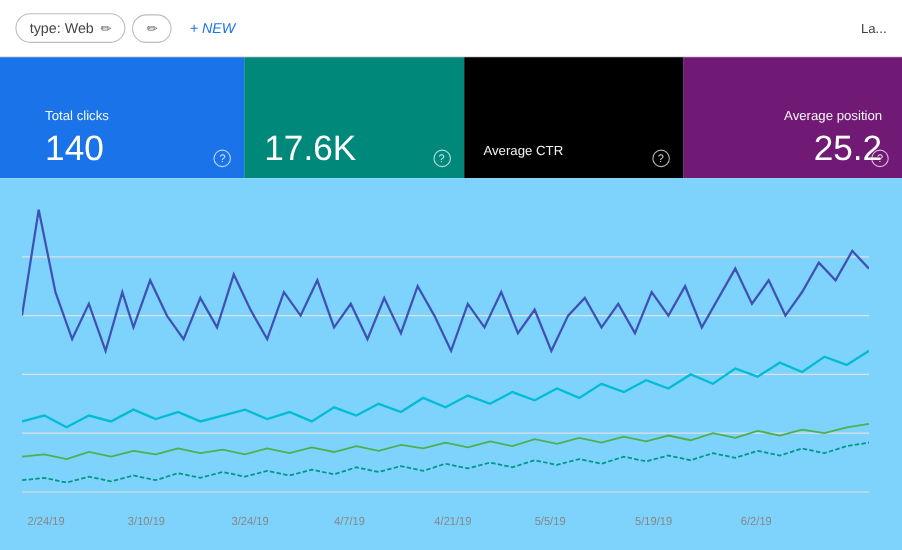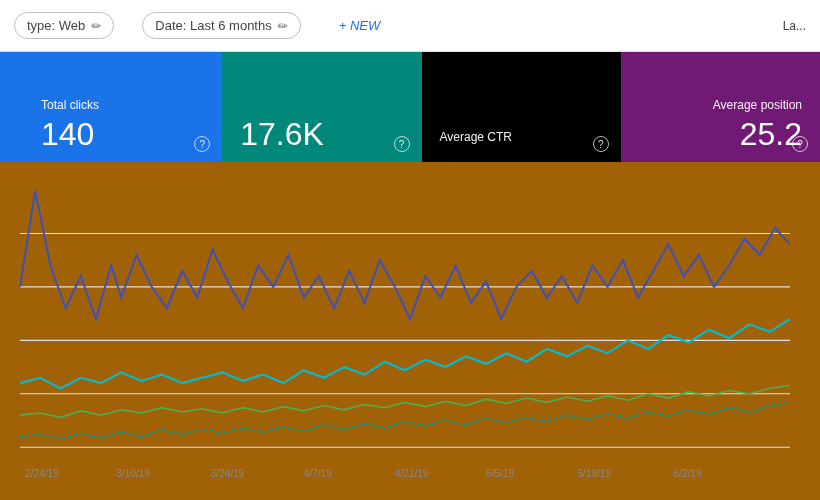--- a/index.html
+++ b/index.html
@@ -18,21 +18,21 @@
       position: relative;
     }
 
     
     .toolbar {
       display: flex;
       align-items: center;
       padding: 10px 14px;
       background: #ffffff;
       border-bottom: 1px solid #e0e0e0;
-      gap: 28px;
+      gap: 6px;
       height: 52px;
     }
 
     .filter-pill {
       display: flex;
       align-items: center;
       gap: 6px;
       border: 1px solid #bdbdbd;
       border-radius: 20px;
       padding: 5px 12px;
@@ -110,21 +110,21 @@
       border-radius: 50%;
       display: flex;
       align-items: center;
       justify-content: center;
       font-size: 10px;
       color: rgba(255,255,255,0.85);
     }
 
     
     .chart-area {
-      background: #a16207;
+      background: #7dd3fc;
       padding: 18px 30px 10px 20px;
       height: calc(500px - 52px - 110px);
       position: relative;
     }
 
     svg.chart {
       width: 100%;
       height: 100%;
     }
   </style>
@@ -132,21 +132,20 @@
 <body>
 
 <div class="container">
 
   <div class="toolbar">
     <div class="filter-pill">
       <span>type: Web</span>
       <span class="edit-icon">✏</span>
     </div>
     <div class="filter-pill">
-      <span>Date: Last 6 months</span>
       <span class="edit-icon">✏</span>
     </div>
     <div class="new-btn">
       <span>+ NEW</span>
     </div>
     <div class="spacer"></div>
     <div class="last-label">La...</div>
   </div>
 
   <div class="stats-row">

